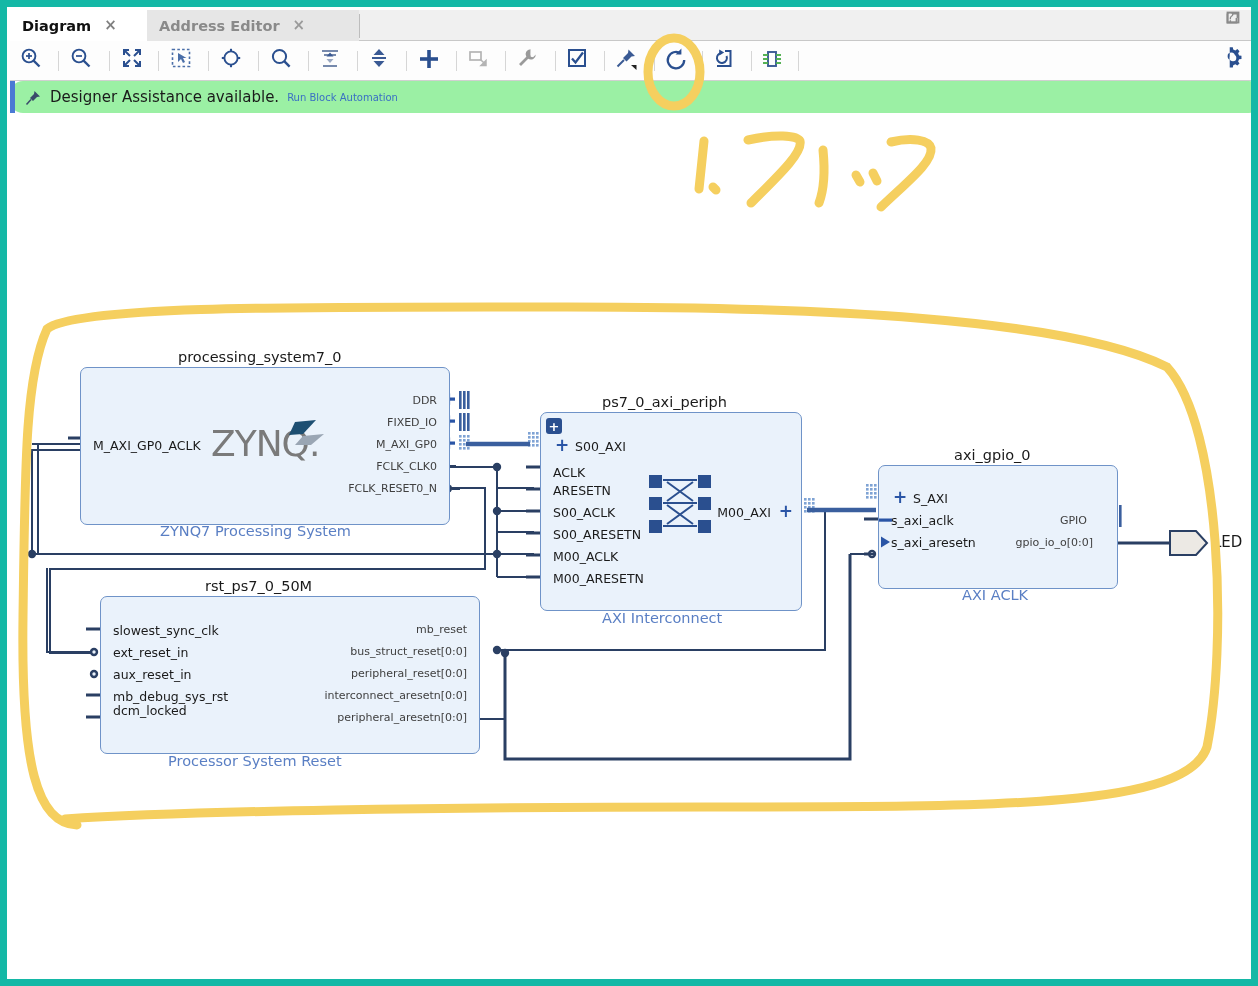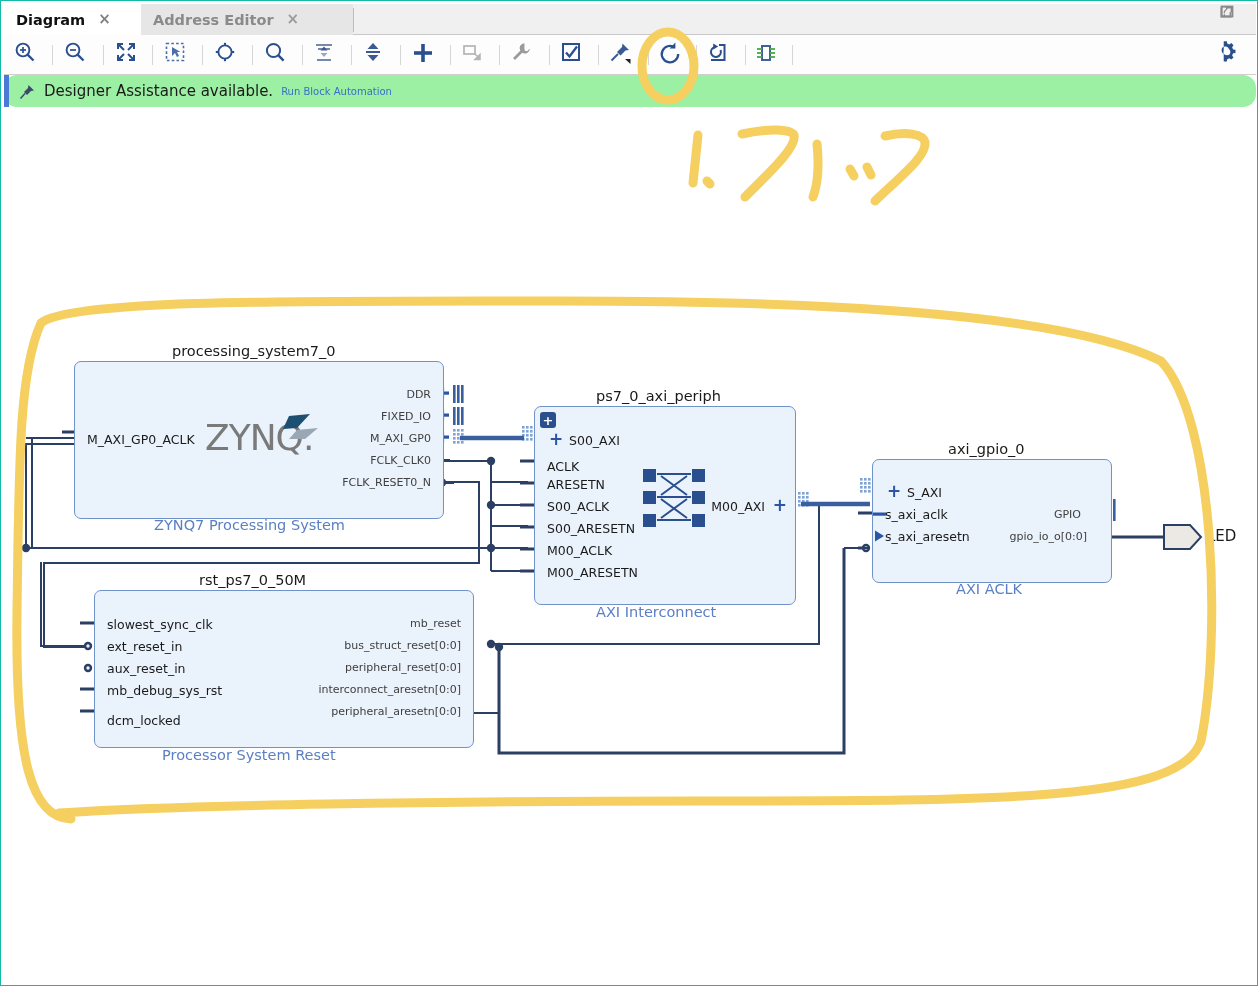--- a/index.html
+++ b/index.html
@@ -1,19 +1,19 @@
 <!DOCTYPE html>
 <html><head>
 <meta charset="utf-8">
 <style>
   html,body{margin:0;padding:0;background:#fff;}
   body{width:1258px;height:986px;font-family:"DejaVu Sans","Liberation Sans",sans-serif;}
 
   #window{position:absolute;left:0;top:0;width:1258px;height:986px;
-          box-sizing:border-box;border:1px solid #14b8a6;background:#fff;overflow:hidden;}
+          box-sizing:border-box;border:7px solid #14b8a6;background:#fff;overflow:hidden;}
 
   
   #tabbar{position:absolute;left:3px;top:3px;width:1252px;height:31px;
           background:#f0f0f0;border-bottom:1px solid #c8c8c8;box-sizing:border-box;}
   .tab{position:absolute;top:0;height:31px;box-sizing:border-box;
        display:flex;align-items:center;padding:0 8px 0 12px;font-size:14.5px;}
   .tab.active{background:#ffffff;color:#111;font-weight:bold;}
   .tab.inactive{background:#e6e6e6;color:#8a8a8a;font-weight:bold;}
   .tabclose{margin-left:13px;color:#9a9a9a;font-size:15px;line-height:1;}
   .tab.active .tabclose{color:#808080;}
@@ -513,21 +513,21 @@
     </svg>
 
     <div id="ledlbl" style="left:1203px;top:420px;">LED</div>
 
     <div class="blkname" style="left:195px;top:465px;">rst_ps7_0_50M</div>
     <div class="blk" style="left:90px;top:483px;width:380px;height:158px;">
       <div class="pin-l" style="top:26px;">slowest_sync_clk</div>
       <div class="pin-l" style="top:48px;">ext_reset_in</div>
       <div class="pin-l" style="top:70px;">aux_reset_in</div>
       <div class="pin-l" style="top:92px;">mb_debug_sys_rst</div>
-      <div class="pin-l" style="top:122px;">dcm_locked</div>
+      <div class="pin-l" style="top:106px;">dcm_locked</div>
 
       <div class="pin-r" style="top:26px;">mb_reset</div>
       <div class="pin-r" style="top:48px;">bus_struct_reset[0:0]</div>
       <div class="pin-r" style="top:70px;">peripheral_reset[0:0]</div>
       <div class="pin-r" style="top:92px;">interconnect_aresetn[0:0]</div>
       <div class="pin-r" style="top:114px;">peripheral_aresetn[0:0]</div>
     </div>
     <div class="blkdesc" style="left:158px;top:640px;">Processor System Reset</div>
 
     <svg style="position:absolute;left:76px;top:483px;" width="16" height="158">

